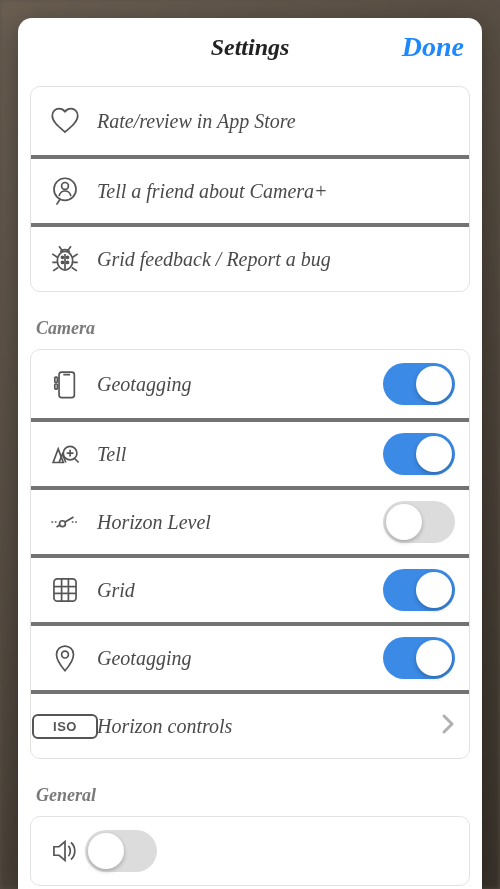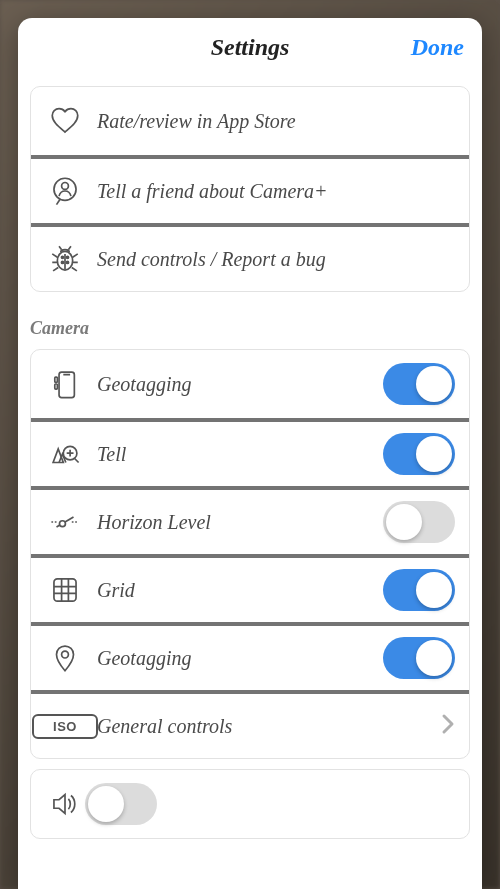--- a/index.html
+++ b/index.html
@@ -35,21 +35,21 @@
     font-size: 24px;
     color: #222;
     font-family: Georgia, "Times New Roman", serif;
   }
   .done-btn {
     position: absolute; right: 18px; top: 0; bottom: 0;
     display: flex; align-items: center;
     color: #1e88ff;
     font-style: italic;
     font-weight: 700;
-    font-size: 24px;
+    font-size: 28px;
     cursor: pointer;
     font-family: Georgia, "Times New Roman", serif;
   }
   .content {
     flex: 1; overflow-y: auto;
     padding: 0 12px 12px 12px;
   }
   .group {
     background: #fff;
     border: 1px solid #e2e2e2;
@@ -77,21 +77,21 @@
     font-style: italic;
     font-size: 20px;
     color: #4a4a4a;
     font-family: Georgia, "Times New Roman", serif;
   }
   .section-header {
     font-style: italic;
     font-weight: 600;
     color: #7a7a7a;
     font-size: 18px;
-    margin: 26px 6px 4px 0;
+    margin: 26px 6px 4px 6px;
     font-family: Georgia, "Times New Roman", serif;
   }
   .toggle {
     width: 72px; height: 42px;
     border-radius: 21px;
     position: relative;
     flex-shrink: 0;
     cursor: pointer;
   }
   .toggle.on { background: #3b8ae6; }
@@ -163,21 +163,21 @@
             <line x1="20" y1="14" x2="20" y2="32"></line>
             <circle cx="17" cy="18" r="1.2" fill="currentColor"></circle>
             <circle cx="23" cy="18" r="1.2" fill="currentColor"></circle>
             <circle cx="17" cy="24" r="1.2" fill="currentColor"></circle>
             <circle cx="23" cy="24" r="1.2" fill="currentColor"></circle>
             <path d="M11 18 L5 14 M11 24 L5 24 M12 30 L6 34"></path>
             <path d="M29 18 L35 14 M29 24 L35 24 M28 30 L34 34"></path>
             <path d="M16 9 L13 5 M24 9 L27 5"></path>
           </svg>
         </span>
-        <span class="row-label">Send controls / Report a bug</span>
+        <span class="row-label">Grid feedback / Report a bug</span>
       </div>
 
     </div>
 
     <div class="section-header">Camera</div>
     <div class="group">
 
       <div class="row">
         <span class="row-icon">
           <svg viewBox="0 0 40 40" fill="none" stroke="currentColor" stroke-width="2">
@@ -251,30 +251,31 @@
         <span class="row-label">Geotagging</span>
         <div class="toggle on">
             <div class="knob"></div>
           </div>
       </div>
 
       <div class="row">
         <span class="row-icon">
           <span class="iso-box">ISO</span>
         </span>
-        <span class="row-label">General controls</span>
+        <span class="row-label">Horizon controls</span>
         <span class="chevron">
           <svg viewBox="0 0 14 22" fill="none" stroke="currentColor" stroke-width="3" stroke-linecap="round" stroke-linejoin="round">
             <polyline points="3,3 11,11 3,19"></polyline>
           </svg>
         </span>
       </div>
 
     </div>
 
+    <div class="section-header">General</div>
     <div class="group">
 
       <div class="row">
         <span class="row-icon">
           <svg viewBox="0 0 40 40" fill="none" stroke="currentColor" stroke-width="2">
             <path d="M7 15 L13 15 L20 9 L20 31 L13 25 L7 25 Z"></path>
             <path d="M24 14 C27 17 27 23 24 26"></path>
             <path d="M27 10 C33 15 33 25 27 30"></path>
           </svg>
         </span>

